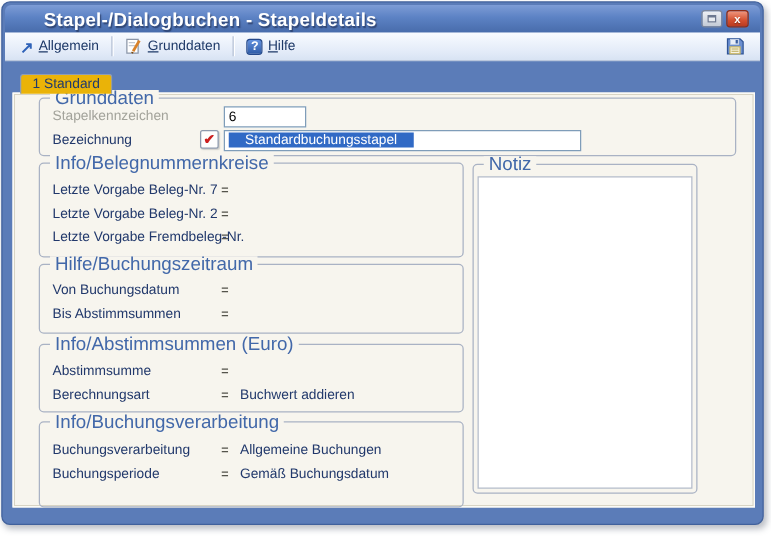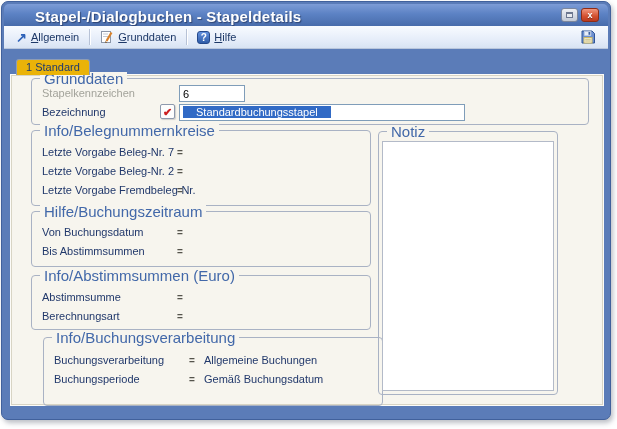--- a/index.html
+++ b/index.html
@@ -53,21 +53,21 @@
 
   
   .group { position:absolute; border:1px solid #a9b2c4; border-radius:4px; }
   .group-title { position:absolute; top:-7px; left:8px; background:#f7f5ee; padding:0 4px;
                  color:#4268a9; font-size:15px; line-height:13px; white-space:nowrap; }
 
   .g-grund   { left:20px; top:3px;   width:558px; height:47px; }
   .g-beleg   { left:20px; top:55px;  width:340px; height:76px; }
   .g-zeit    { left:20px; top:136px; width:340px; height:56px; }
   .g-abst    { left:20px; top:200px; width:340px; height:55px; }
-  .g-verarb  { left:20px; top:262px; width:340px; height:69px;margin-left:12px; }
+  .g-verarb  { left:20px; top:262px; width:340px; height:69px; }
   .g-notiz   { left:367px; top:56px; width:180px; height:264px; }
 
   .irow { position:absolute; left:0; right:12px; height:13px; }
   .ilabel { position:absolute; left:10px; top:0; white-space:nowrap; color:#21386b; }
   .iop { position:absolute; left:145px; top:1px; font-size:10px; font-weight:bold; color:#55544c; }
   .ival { position:absolute; left:160px; top:0; white-space:nowrap; color:#21386b; }
 
   
   .glabel { position:absolute; left:10px; white-space:nowrap; }
   .glabel.disabled { color:#a3a39b; }
@@ -193,20 +193,21 @@
       <div class="group g-abst">
         <span class="group-title">Info/Abstimmsummen (Euro)</span>
         <div class="irow" style="top:15px">
           <span class="ilabel">Abstimmsumme</span>
           <span class="iop">=</span>
           <span class="ival"></span>
         </div>
         <div class="irow" style="top:34px">
           <span class="ilabel">Berechnungsart</span>
           <span class="iop">=</span>
+          <span class="ival">Buchwert addieren</span>
         </div>
       </div>
 
       <div class="group g-verarb">
         <span class="group-title">Info/Buchungsverarbeitung</span>
         <div class="irow" style="top:16px">
           <span class="ilabel">Buchungsverarbeitung</span>
           <span class="iop">=</span>
           <span class="ival">Allgemeine Buchungen</span>
         </div>

